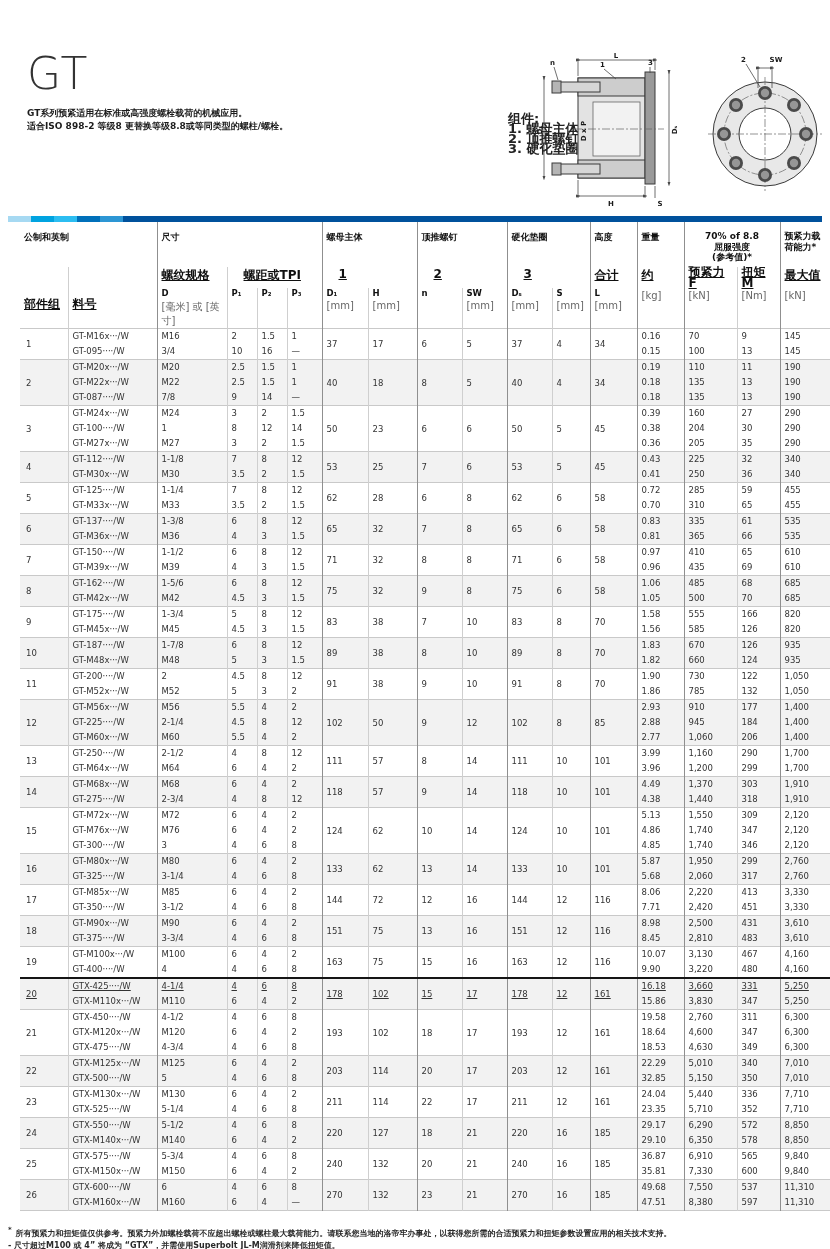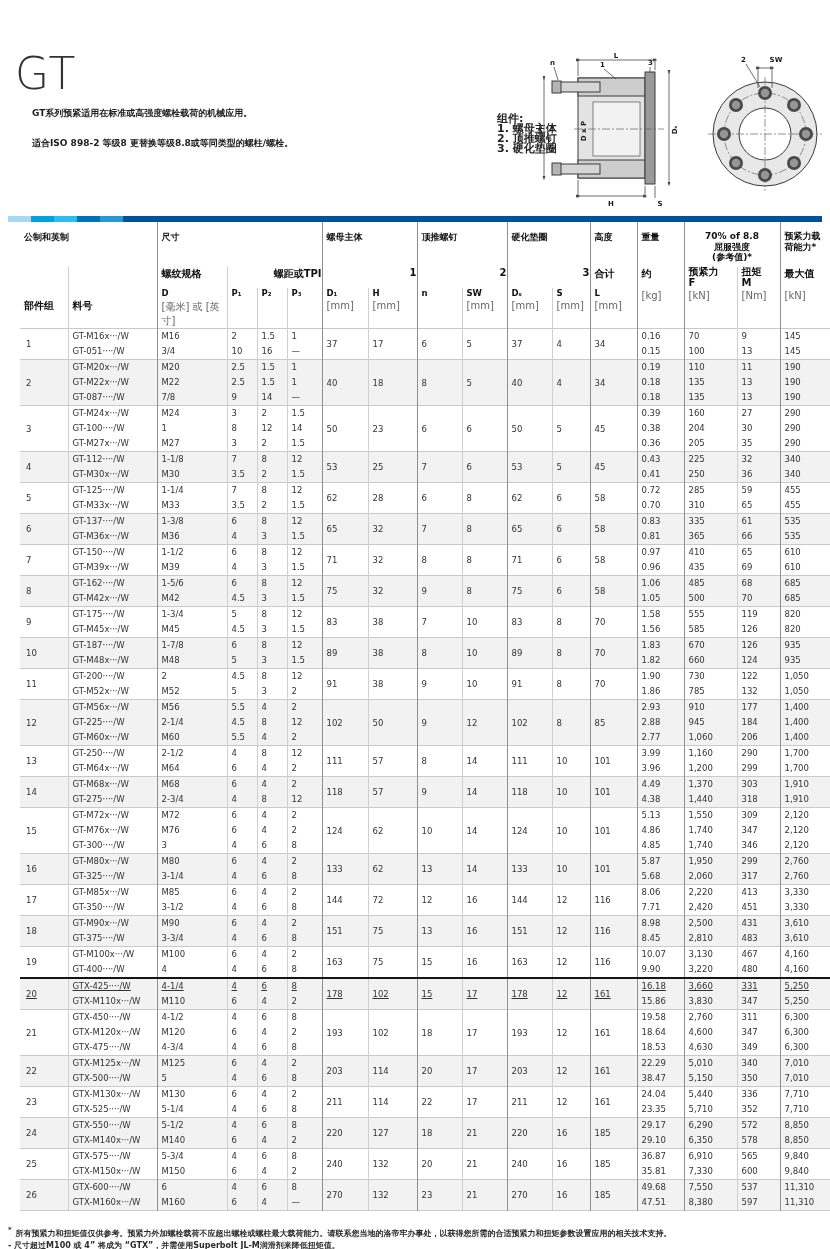--- a/index.html
+++ b/index.html
@@ -1,43 +1,43 @@
 <!DOCTYPE html>
 <html><head>
 <meta charset="utf-8">
 <style>
   html,body{margin:0;padding:0;background:#fff;}
   body{width:830px;height:1249px;position:relative;font-family:"DejaVu Sans","Liberation Sans",sans-serif;color:#222;overflow:hidden;}
   
   .masthead{position:relative;height:216px;}
-  .title-block{position:absolute;left:15px;top:50px;}
+  .title-block{position:absolute;left:27px;top:50px;}
   .brand{font-size:44px;font-weight:200;line-height:48px;color:#333;letter-spacing:1px;}
   .subtitle{font-size:21px;font-weight:300;line-height:27px;color:#333;}
-  .desc{font-size:9px;font-weight:600;line-height:13px;color:#1c1c1c;margin:17px;}
+  .desc{font-size:9px;font-weight:600;line-height:13px;color:#1c1c1c;margin:0;}
   .desc.first{margin-top:9px;}
-  .legend{position:absolute;left:497px;top:114px;font-size:11px;font-weight:600;line-height:10px;color:#222;}
+  .legend{position:absolute;left:508px;top:114px;font-size:13px;font-weight:600;line-height:10px;color:#222;}
   .drawing{position:absolute;left:538px;top:50px;}
   svg text{font-family:"DejaVu Sans","Liberation Sans",sans-serif;font-size:7px;font-weight:bold;fill:#1a1a1a;}
   svg .dim{stroke:#4a4a4a;stroke-width:0.8;fill:none;}
   svg .edge{stroke:#3a3a3a;stroke-width:1;}
   svg .cl{stroke:#666;stroke-width:0.7;stroke-dasharray:8 2 2 2;fill:none;}
   
   .accent{display:flex;height:6px;width:814px;margin-left:8px;}
   .accent .seg{width:23px;height:6px;}
   .accent .main{flex:1;height:6px;}
   
   table{width:814px;margin-left:20px;border-collapse:collapse;table-layout:fixed;border-bottom:1px solid #c9c9c9;}
   th,td{padding:0 0 0 4px;text-align:left;}
   thead th{font-weight:bold;color:#101010;vertical-align:top;}
   .t1 th{height:36px;padding-top:9px;font-size:9px;}
-  .t2 th{height:20px;font-size:10px;}
+  .t2 th{height:20px;font-size:12px;text-decoration:underline;}
   .t3 th{height:28px;font-size:8.5px;}
   .h1c{text-align:center;padding-left:0;}
   .pre{white-space:pre-line;line-height:10.5px;}
-  .h2c{text-align:right;padding-left:16px;}
+  .h2c{text-align:left;padding-left:16px;}
   .bottomish{vertical-align:bottom;padding-bottom:15px;}
   .sym{font-size:8.5px;line-height:10px;}
   .unit{font-size:10px;color:#666;font-weight:normal;margin-top:2px;}
   tbody td{height:15px;line-height:15px;font-size:8.5px;color:#333;white-space:nowrap;overflow:hidden;}
   .mid{vertical-align:middle;line-height:normal;}
   .cgroup{padding-left:6px;}
   .gb{border-left:1px solid #8f8f8f;}
   .sb{border-left:1px solid #cfcfcf;}
   tr.gtop td{border-top:1px solid #c9c9c9;}
   tr.heavy td{border-top:2.5px solid #151515;text-decoration:underline;}
@@ -297,21 +297,21 @@
         <td class="sb mid" rowspan="2">5</td>
         <td class="gb mid" rowspan="2">37</td>
         <td class="sb mid" rowspan="2">4</td>
         <td class="gb mid" rowspan="2">34</td>
         <td class="gb">0.16</td>
         <td class="gb">70</td>
         <td class="sb">9</td>
         <td class="gb">145</td>
       </tr>
       <tr class="">
-        <td class="sb">GT-051····/W</td>
+        <td class="sb">GT-095····/W</td>
         <td class="gb">3/4</td>
         <td class="sb">10</td>
         <td class="sb">16</td>
         <td class="sb">—</td>
         <td class="gb">0.15</td>
         <td class="gb">100</td>
         <td class="sb">13</td>
         <td class="gb">145</td>
       </tr>
       <tr class="shade gtop">
@@ -555,21 +555,21 @@
         <td class="sb">12</td>
         <td class="gb mid" rowspan="2">83</td>
         <td class="sb mid" rowspan="2">38</td>
         <td class="gb mid" rowspan="2">7</td>
         <td class="sb mid" rowspan="2">10</td>
         <td class="gb mid" rowspan="2">83</td>
         <td class="sb mid" rowspan="2">8</td>
         <td class="gb mid" rowspan="2">70</td>
         <td class="gb">1.58</td>
         <td class="gb">555</td>
-        <td class="sb">119</td>
+        <td class="sb">166</td>
         <td class="gb">820</td>
       </tr>
       <tr class="">
         <td class="sb">GT-M45x···/W</td>
         <td class="gb">M45</td>
         <td class="sb">4.5</td>
         <td class="sb">3</td>
         <td class="sb">1.5</td>
         <td class="gb">1.56</td>
         <td class="gb">585</td>
@@ -987,21 +987,21 @@
         <td class="gb">5,010</td>
         <td class="sb">340</td>
         <td class="gb">7,010</td>
       </tr>
       <tr class="shade">
         <td class="sb">GTX-500····/W</td>
         <td class="gb">5</td>
         <td class="sb">4</td>
         <td class="sb">6</td>
         <td class="sb">8</td>
-        <td class="gb">38.47</td>
+        <td class="gb">32.85</td>
         <td class="gb">5,150</td>
         <td class="sb">350</td>
         <td class="gb">7,010</td>
       </tr>
       <tr class="gtop">
         <td class="cgroup mid" rowspan="2">23</td>
         <td class="sb">GTX-M130x···/W</td>
         <td class="gb">M130</td>
         <td class="sb">6</td>
         <td class="sb">4</td>

